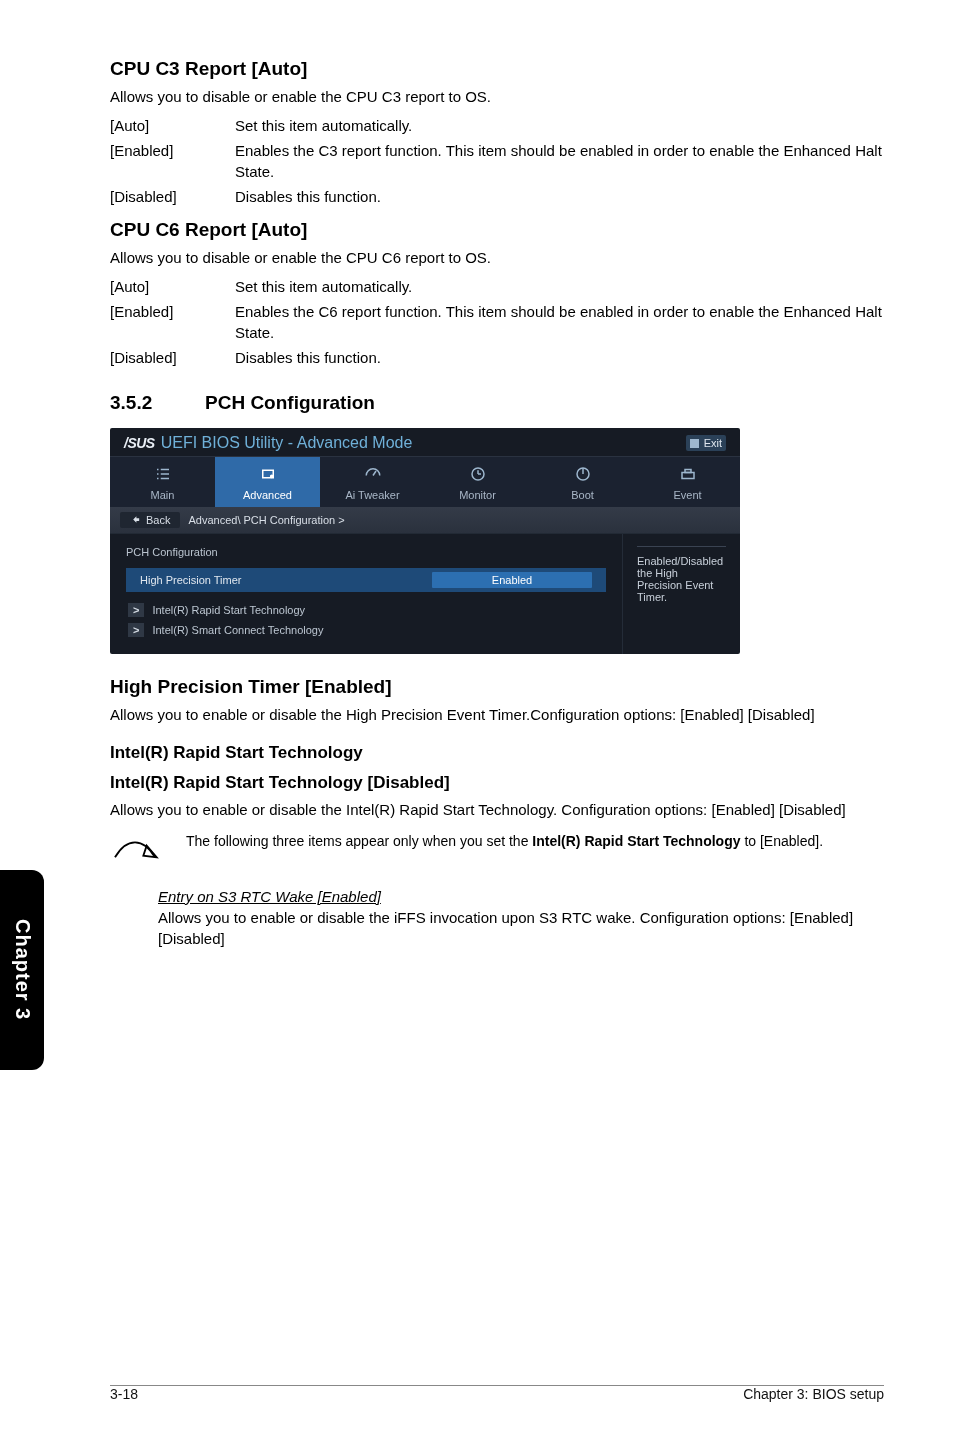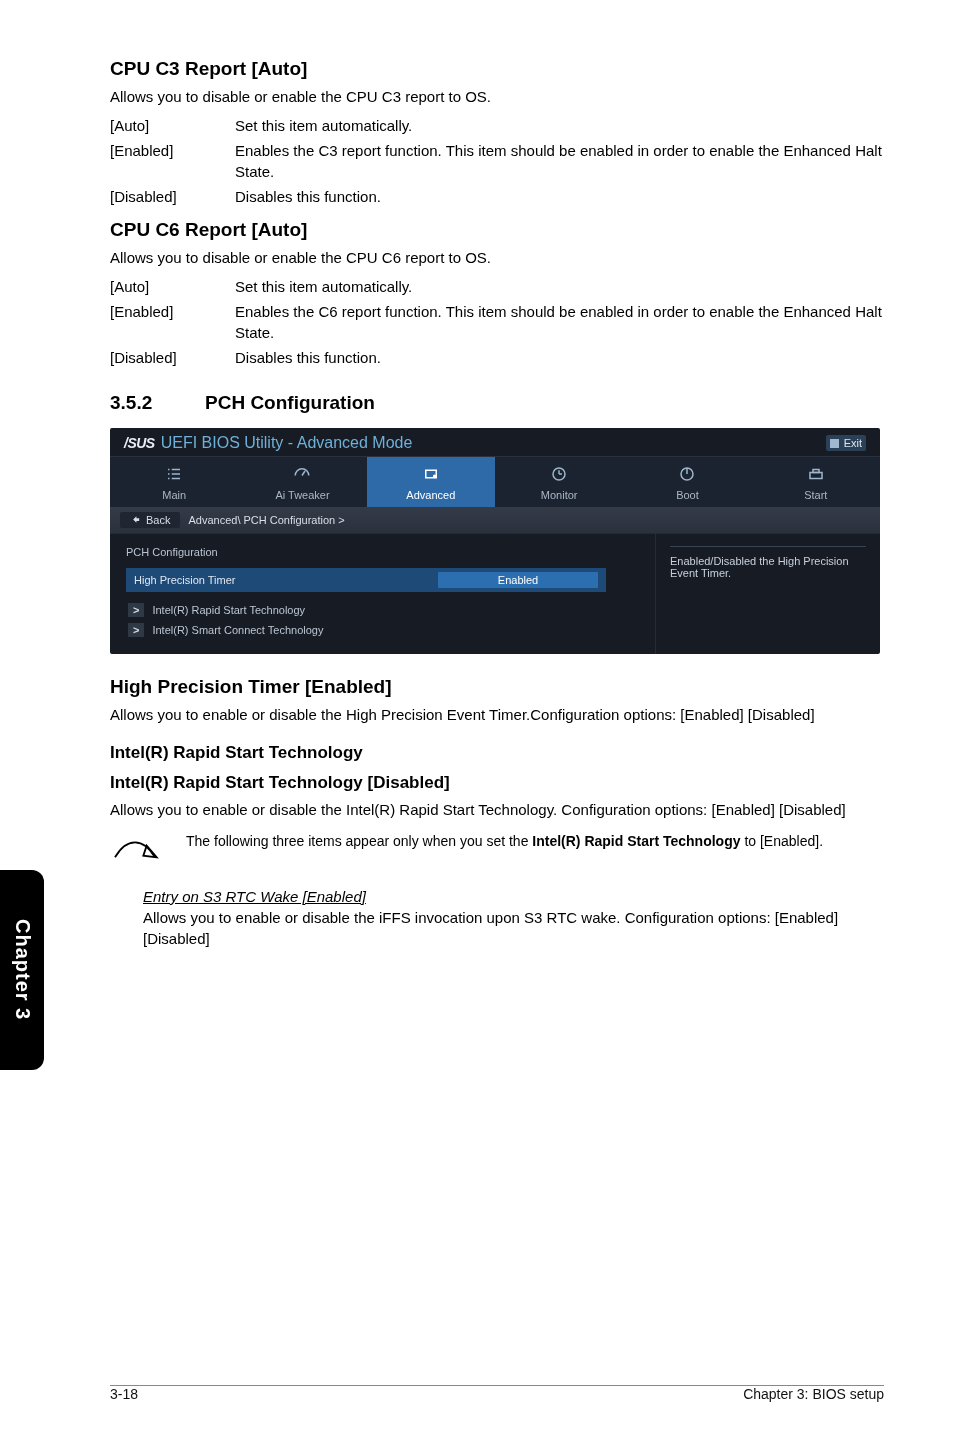--- a/index.html
+++ b/index.html
@@ -38,21 +38,21 @@
     .num-heading {
       font-size: 19px;
       font-weight: bold;
       margin-top: 22px;
       margin-bottom: 14px;
     }
     .num-heading .num { display:inline-block; width:95px; }
 
     
     .bios {
-      width: 770px;
+      width: 630px;
       background: #161b24;
       color: #cfd4da;
       font-size: 12px;
       border-radius: 2px;
       overflow: hidden;
       margin-bottom: 22px;
     }
     .bios-top {
       display: flex;
       justify-content: space-between;
@@ -138,21 +138,21 @@
       color:#c8d0da;
       border-left:1px solid #242c38;
     }
     .bios-right-hr {
       border:none;border-top:1px solid #3a4352;margin-bottom:8px;
     }
     .cfg-title { font-size:11px; color:#bac4cf; margin-bottom:10px; }
     .field-row {
       display:flex; align-items:center; justify-content:space-between;
       background:#1e4a78;
-      padding:4px 8px;
+      padding:4px 14px;
       margin-bottom:8px;
       width: 480px;
     }
     .field-row .fname { font-size:11px; color:#e0e7ef; }
     .field-val {
       background:#2c6fb1;
       color:#fff;
       font-size:11px;
       padding:2px 0;
       width:160px;
@@ -188,21 +188,21 @@
     .note-icon svg { width:50px; height:34px; }
     .note-text { font-size:14px; line-height:1.35; }
 
     .italic-u {
       font-style: italic;
       text-decoration: underline;
       font-size: 15px;
       display:block;
       margin-top:6px;
     }
-    .indent { margin-left:33px; }
+    .indent { margin-left:48px; }
 
     
     .side-tab {
       position:absolute;
       left:0;
       top: 870px;
       width: 44px;
       height: 200px;
       background:#000;
       border-top-right-radius: 12px;
@@ -299,37 +299,37 @@
             <line x1="4" y1="6" x2="6" y2="6"></line>
             <line x1="9" y1="6" x2="20" y2="6"></line>
             <line x1="4" y1="12" x2="6" y2="12"></line>
             <line x1="9" y1="12" x2="20" y2="12"></line>
             <line x1="4" y1="18" x2="6" y2="18"></line>
             <line x1="9" y1="18" x2="20" y2="18"></line>
           </svg>
         </div>
       <div class="tab-label">Main</div>
     </div>
+    <div class="tab active">
+      <div class="ticon">
+          <svg viewBox="0 0 24 24" width="18" height="18" fill="none" stroke="currentColor" stroke-width="2">
+            <rect x="5" y="7" width="14" height="10"></rect>
+            <circle cx="17" cy="15" r="1.5" fill="currentColor"></circle>
+          </svg>
+        </div>
+      <div class="tab-label">Advanced</div>
+    </div>
     <div class="tab">
       <div class="ticon">
           <svg viewBox="0 0 24 24" width="20" height="18" fill="currentColor">
             <path d="M3 14 A9 9 0 0 1 21 14" fill="none" stroke="currentColor" stroke-width="2"></path>
             <line x1="12" y1="14" x2="16" y2="8" stroke="currentColor" stroke-width="2"></line>
           </svg>
         </div>
       <div class="tab-label">Ai  Tweaker</div>
-    </div>
-    <div class="tab active">
-      <div class="ticon">
-          <svg viewBox="0 0 24 24" width="18" height="18" fill="none" stroke="currentColor" stroke-width="2">
-            <rect x="5" y="7" width="14" height="10"></rect>
-            <circle cx="17" cy="15" r="1.5" fill="currentColor"></circle>
-          </svg>
-        </div>
-      <div class="tab-label">Advanced</div>
     </div>
     <div class="tab">
       <div class="ticon">
           <svg viewBox="0 0 24 24" width="18" height="18" fill="none" stroke="currentColor" stroke-width="2">
             <circle cx="12" cy="12" r="8"></circle>
             <line x1="12" y1="12" x2="12" y2="7"></line>
             <line x1="12" y1="12" x2="16" y2="12"></line>
           </svg>
         </div>
       <div class="tab-label">Monitor</div>
@@ -343,21 +343,21 @@
         </div>
       <div class="tab-label">Boot</div>
     </div>
     <div class="tab">
       <div class="ticon">
           <svg viewBox="0 0 24 24" width="18" height="18" fill="none" stroke="currentColor" stroke-width="2">
             <rect x="4" y="10" width="16" height="8"></rect>
             <rect x="8" y="6" width="8" height="4"></rect>
           </svg>
         </div>
-      <div class="tab-label">Start</div>
+      <div class="tab-label">Event</div>
     </div>
   </div>
 
   <div class="crumb-row">
     <div class="back-pill">
       <svg viewBox="0 0 24 24" width="11" height="11" fill="currentColor">
           <path d="M14 5l-7 7 7 7v-4h6v-6h-6z"></path>
         </svg>
       <span>Back</span>
     </div>

